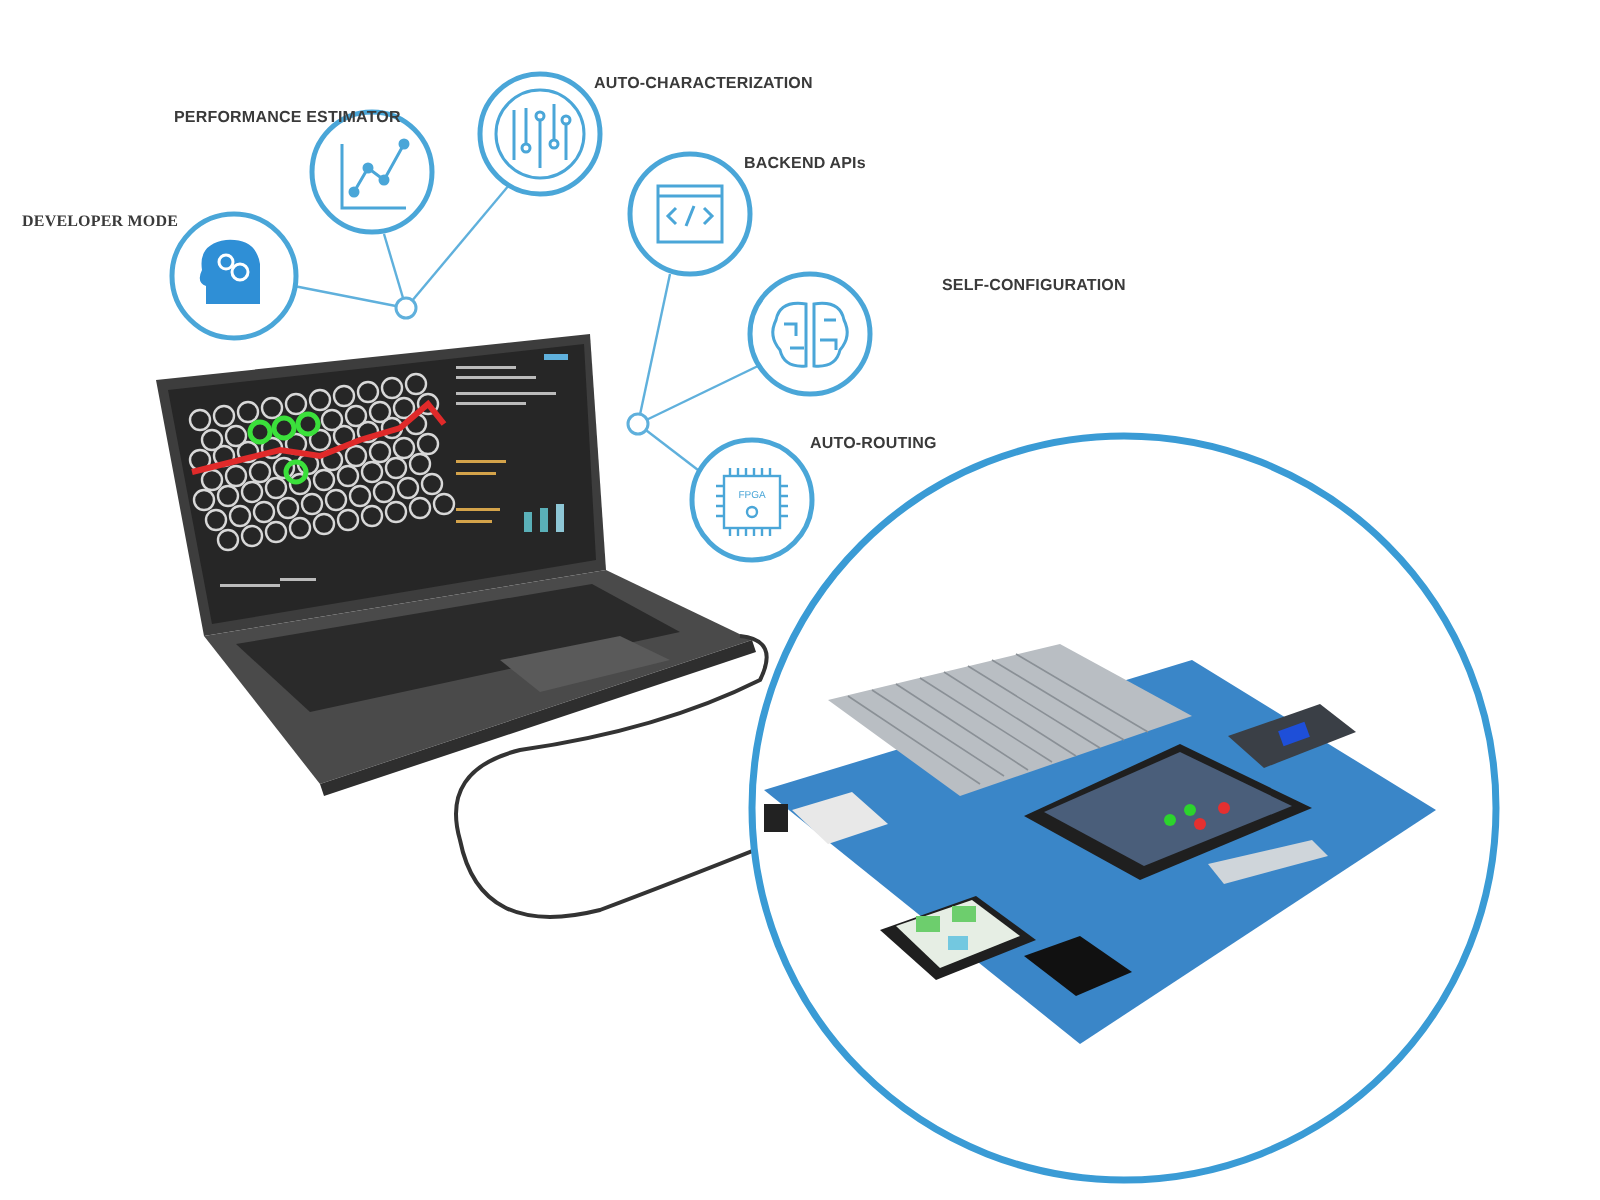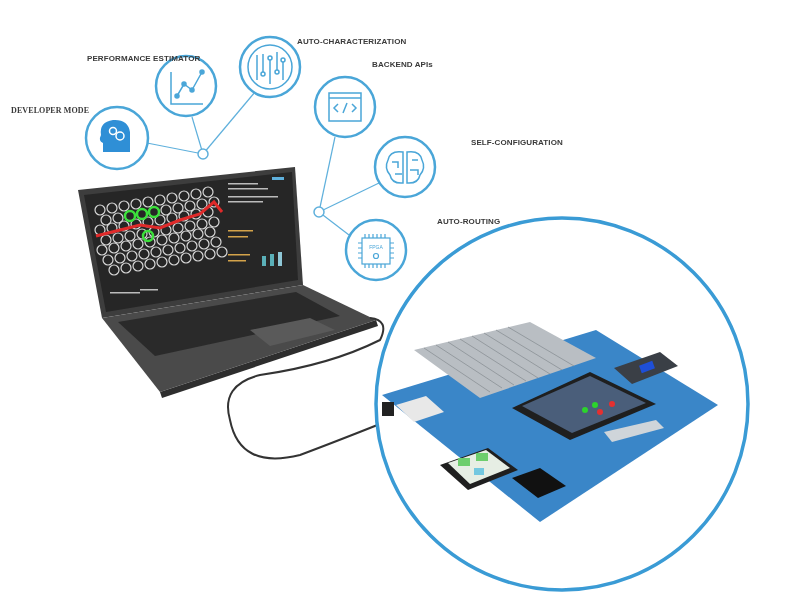--- a/index.html
+++ b/index.html
@@ -182,15 +182,15 @@
     <polygon points="512,478 540,468 566,486 538,498" fill="#111"></polygon>
     <polygon points="604,432 656,420 664,428 612,442" fill="#cfd5da"></polygon>
     <polygon points="396,405 426,396 444,412 414,422" fill="#e8e8e8"></polygon>
     <rect x="382" y="402" width="12" height="14" fill="#222"></rect>
   </g>
 </svg>
 
 <div class="label" style="left:41px; top:54px;margin-left:46px;">PERFORMANCE ESTIMATOR</div>
 <div class="label" style="left:297px; top:37px;">AUTO-CHARACTERIZATION</div>
 <div class="label" style="left:11px; top:106px;font-family:Liberation Serif, serif;">DEVELOPER MODE</div>
-<div class="label" style="left:372px; top:60px;">BACKEND APIs</div>
+<div class="label" style="left:372px; top:77px;">BACKEND APIs</div>
 <div class="label" style="left:433px; top:138px;padding-left:38px;">SELF-CONFIGURATION</div>
-<div class="label" style="left:405px; top:217px;margin-left:32px;">AUTO-ROUTING</div>
+<div class="label" style="left:405px; top:217px;">AUTO-ROUTING</div>
 
 </body></html>

